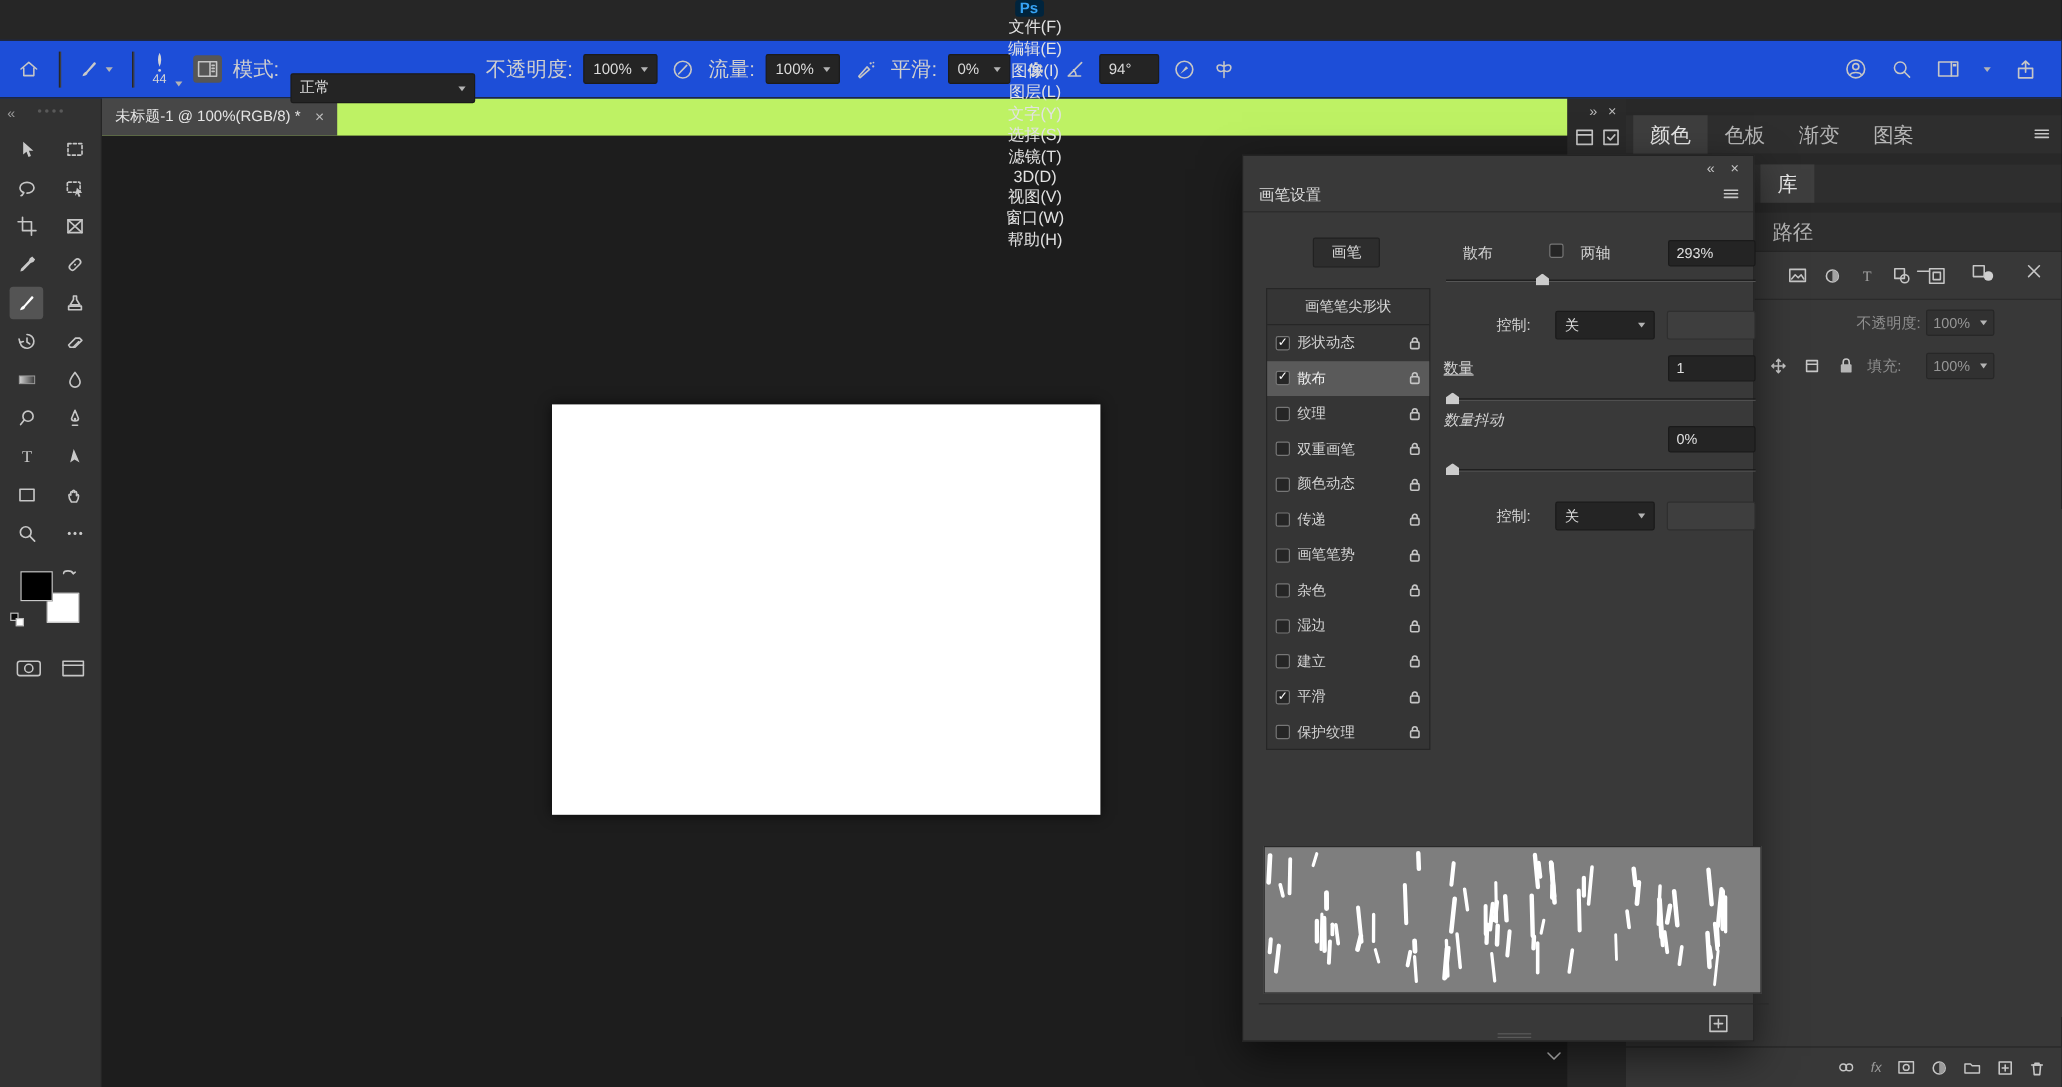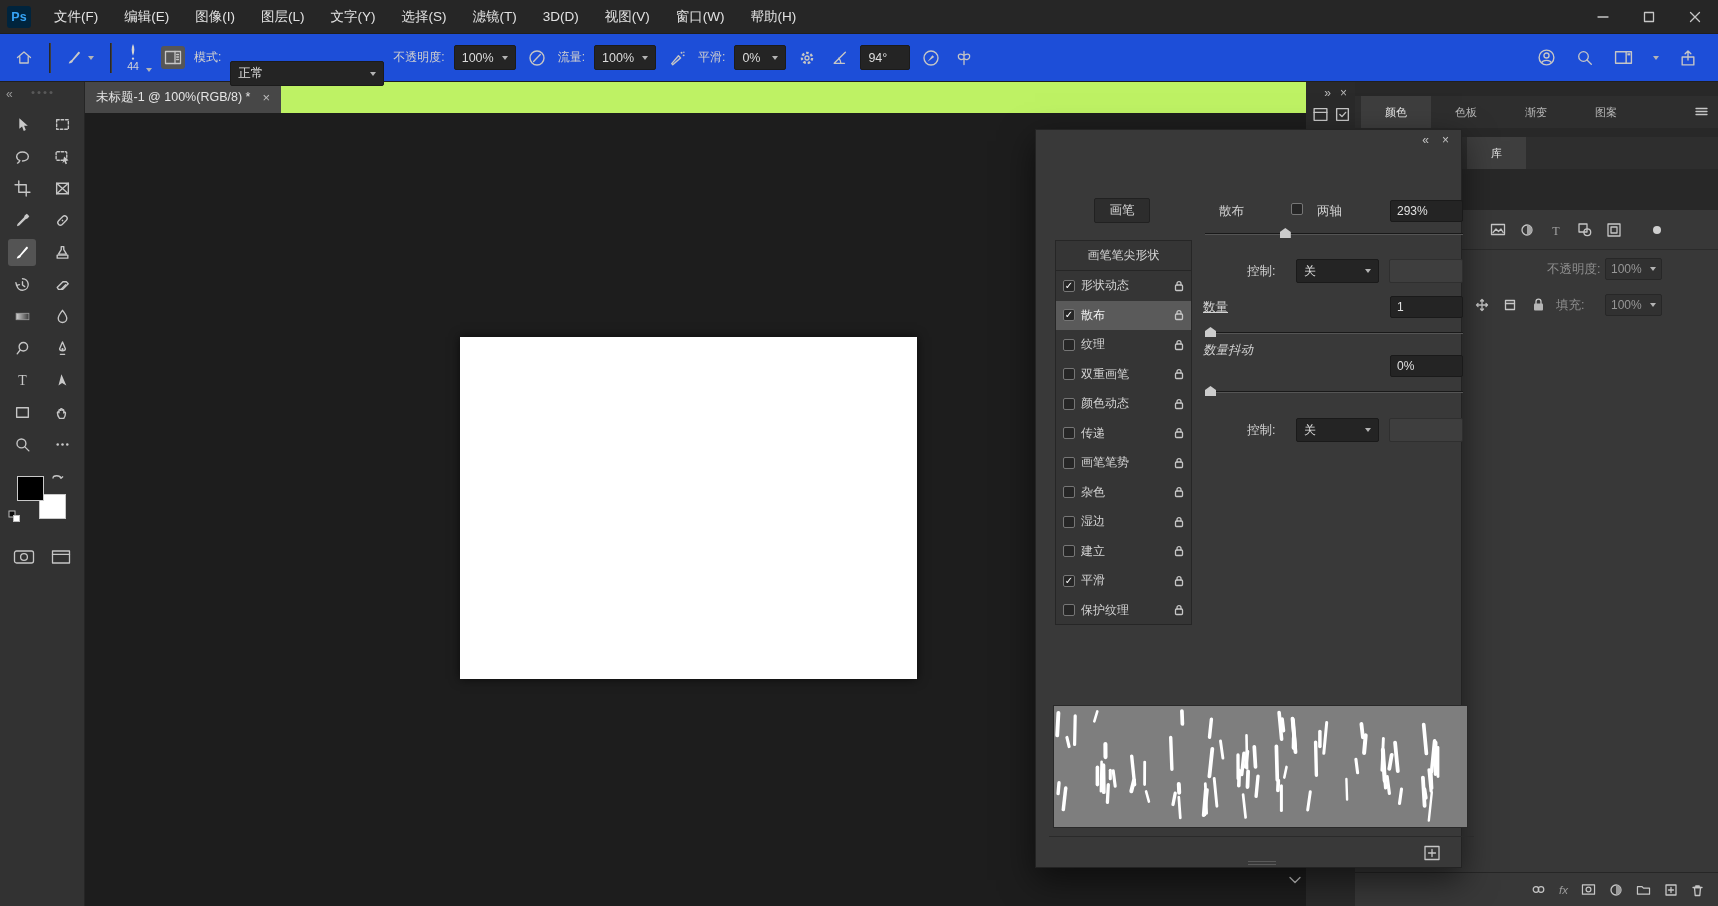--- a/index.html
+++ b/index.html
@@ -8,32 +8,32 @@
     position:relative; overflow:hidden;
     background:#1c1c1c;
     font-family:"Liberation Sans","DejaVu Sans",sans-serif;
     color:#d9d9d9; font-size:13px;
     -webkit-user-select:none; user-select:none;
   }
   svg { display:block; }
   .st { stroke:#c6c6c6; fill:none; stroke-width:1.3; stroke-linecap:round; stroke-linejoin:round; }
 
   
-  .menubar { position:absolute; left:0; top:0; width:1718px; height:33px; background:#262626; display:flex; align-items:center; padding-left:7px; z-index:40; }
+  .menubar { position:absolute; left:0; top:0; width:1718px; height:33px; background:#262626; display:flex; align-items:center; padding-left:7px; z-index:40;flex-direction:column; }
   .ps-logo { width:24px; height:22px; background:#00243d; color:#36a3f5; border-radius:3px; display:grid; place-items:center; font-weight:bold; font-size:12.5px; margin-right:10px; }
   .menu-item { padding:0 13px; height:33px; display:flex; align-items:center; font-size:13.5px; color:#e2e2e2; cursor:default; }
   .win-controls { margin-left:auto; display:flex; height:33px; }
   .win-btn { width:46px; height:33px; display:grid; place-items:center; }
 
   
   .optionsbar { position:absolute; left:0; top:33px; width:1718px; height:49px; background:#1d4ed8; border-top:1px solid #1f1f1f; border-bottom:1px solid #1f1f1f; display:flex; align-items:center; padding:0 12px; gap:9px; z-index:39; }
   .vsep { width:1px; height:30px; background:#272727; box-shadow:1px 0 0 #3e3e3e; margin:0 4px; }
   .fld { background:#242424; border:1px solid #1b1b1b; border-radius:2px; height:25px; display:flex; align-items:center; padding:0 7px; font-size:12.5px; color:#dcdcdc; gap:6px; }
   .caret { width:0; height:0; border-left:3.5px solid transparent; border-right:3.5px solid transparent; border-top:4.5px solid #b4b4b4; margin-left:auto; }
-  .opt-label { font-size:12px; color:#cfcfcf; white-space:nowrap; }
+  .opt-label { font-size:17px; color:#cfcfcf; white-space:nowrap; }
   .icon-btn { display:grid; place-items:center; padding:3px; border-radius:3px; }
   .icon-btn.pressed { background:#565656; }
   .brush-tip-combo { display:flex; align-items:flex-end; gap:4px; }
   .brush-tip-num { font-size:10.5px; color:#d6d6d6; text-align:center; line-height:1; }
   .opt-right { margin-left:auto; display:flex; align-items:center; gap:14px; padding-right:6px; }
 
   
   .toolbar { position:absolute; left:0; top:82px; width:85px; height:824px; background:#323232; border-right:1px solid #252525; z-index:30; }
   .tb-top { height:26px; position:relative; }
   .tb-collapse { position:absolute; left:6px; top:6px; color:#9a9a9a; font-size:12px; line-height:1; }
@@ -59,21 +59,21 @@
   .panel-scroll-chevron { position:absolute; left:1288px; top:876px; z-index:6; }
 
   
   .collapsed-strip { position:absolute; left:1306px; top:82px; width:49px; height:824px; background:#2a2a2a; z-index:4; }
   .cs-head { display:flex; justify-content:flex-end; gap:9px; padding:5px 8px 2px 0; color:#b9b9b9; font-size:12px; line-height:1; }
   .cs-icons { display:flex; gap:5px; padding:5px 0 0 6px; }
 
   
   .right-dock { position:absolute; left:1355px; top:82px; width:363px; height:824px; background:#282828; z-index:3; }
   .group-header { position:absolute; left:0; width:363px; height:32px; background:#2e2e2e; display:flex; align-items:center; }
-  .ptab { height:32px; display:flex; align-items:center; padding:0 24px; font-size:11px; color:#b5b5b5; }
+  .ptab { height:32px; display:flex; align-items:center; padding:0 14px; font-size:17px; color:#b5b5b5; }
   .ptab.active { background:#3e3e3e; color:#e5e5e5; }
   .menu-ico { position:absolute; right:9px; top:9px; }
   .layers-content { position:absolute; left:0; top:128px; width:363px; height:696px; background:#383838; }
   .filter-row { position:absolute; left:0; top:0; width:363px; height:40px; border-bottom:1px solid #2b2b2b; }
   .filter-row .ic { position:absolute; top:12px; }
   .oprow { position:absolute; left:0; top:44px; width:363px; height:31px; }
   .lockrow { position:absolute; left:0; top:80px; width:363px; height:31px; }
   .dim-label { position:absolute; font-size:12.5px; color:#8f8f8f; }
   .mini-fld { position:absolute; height:22px; width:57px; background:#313131; border:1px solid #272727; border-radius:2px; display:flex; align-items:center; padding:0 5px; font-size:12px; color:#969696; gap:4px; }
   .layer-list { position:absolute; left:0; top:115px; width:363px; height:547px; background:#2f2f2f; }
@@ -519,20 +519,24 @@
           <path class="st" d="M2 3.5h11M2 6.5h11M2 9.5h11" stroke="#b5b5b5"></path>
         </svg>
     </span>
   </div>
 
   <div class="group-header" style="top:55px;">
     <span style="width:112px;"></span>
     <span class="ptab active">库</span>
   </div>
 
+  <div class="group-header" style="top:95px;">
+    <span style="width:108px;"></span>
+    <span class="ptab">路径</span>
+  </div>
 
   <div class="layers-content">
 
     <div class="filter-row">
       <span class="ic" style="left:135px;">
           <svg width="16" height="15" viewBox="0 0 16 15">
             <rect class="st" x="1.5" y="2.5" width="13" height="10" stroke="#a3a3a3"></rect>
             <path class="st" d="M3 10.5l3-3.5 2.5 2.5L11 7l2.2 3.5" stroke="#a3a3a3"></path>
           </svg>
         </span>
@@ -638,20 +642,28 @@
           </svg>
         </span>
     </div>
   </div>
 </div>
 
 <div class="brush-panel">
   <div class="bp-topbar">
     <span class="tb-ic glyph" style="right:32px;">«</span>
     <span class="tb-ic glyph" style="right:12px;">×</span>
+  </div>
+  <div class="bp-titlebar">
+    <span class="bp-title">画笔设置</span>
+    <span class="bp-menu">
+      <svg width="15" height="13" viewBox="0 0 15 13">
+          <path class="st" d="M2 3.5h11M2 6.5h11M2 9.5h11" stroke="#c0c0c0"></path>
+        </svg>
+    </span>
   </div>
 
   <div class="bp-content">
     <div class="brushes-btn">画笔</div>
 
     <div class="bp-list">
       <div class="bp-list-head">画笔笔尖形状</div>
 
       <div class="bp-row">
         <span class="chk">✓</span>

